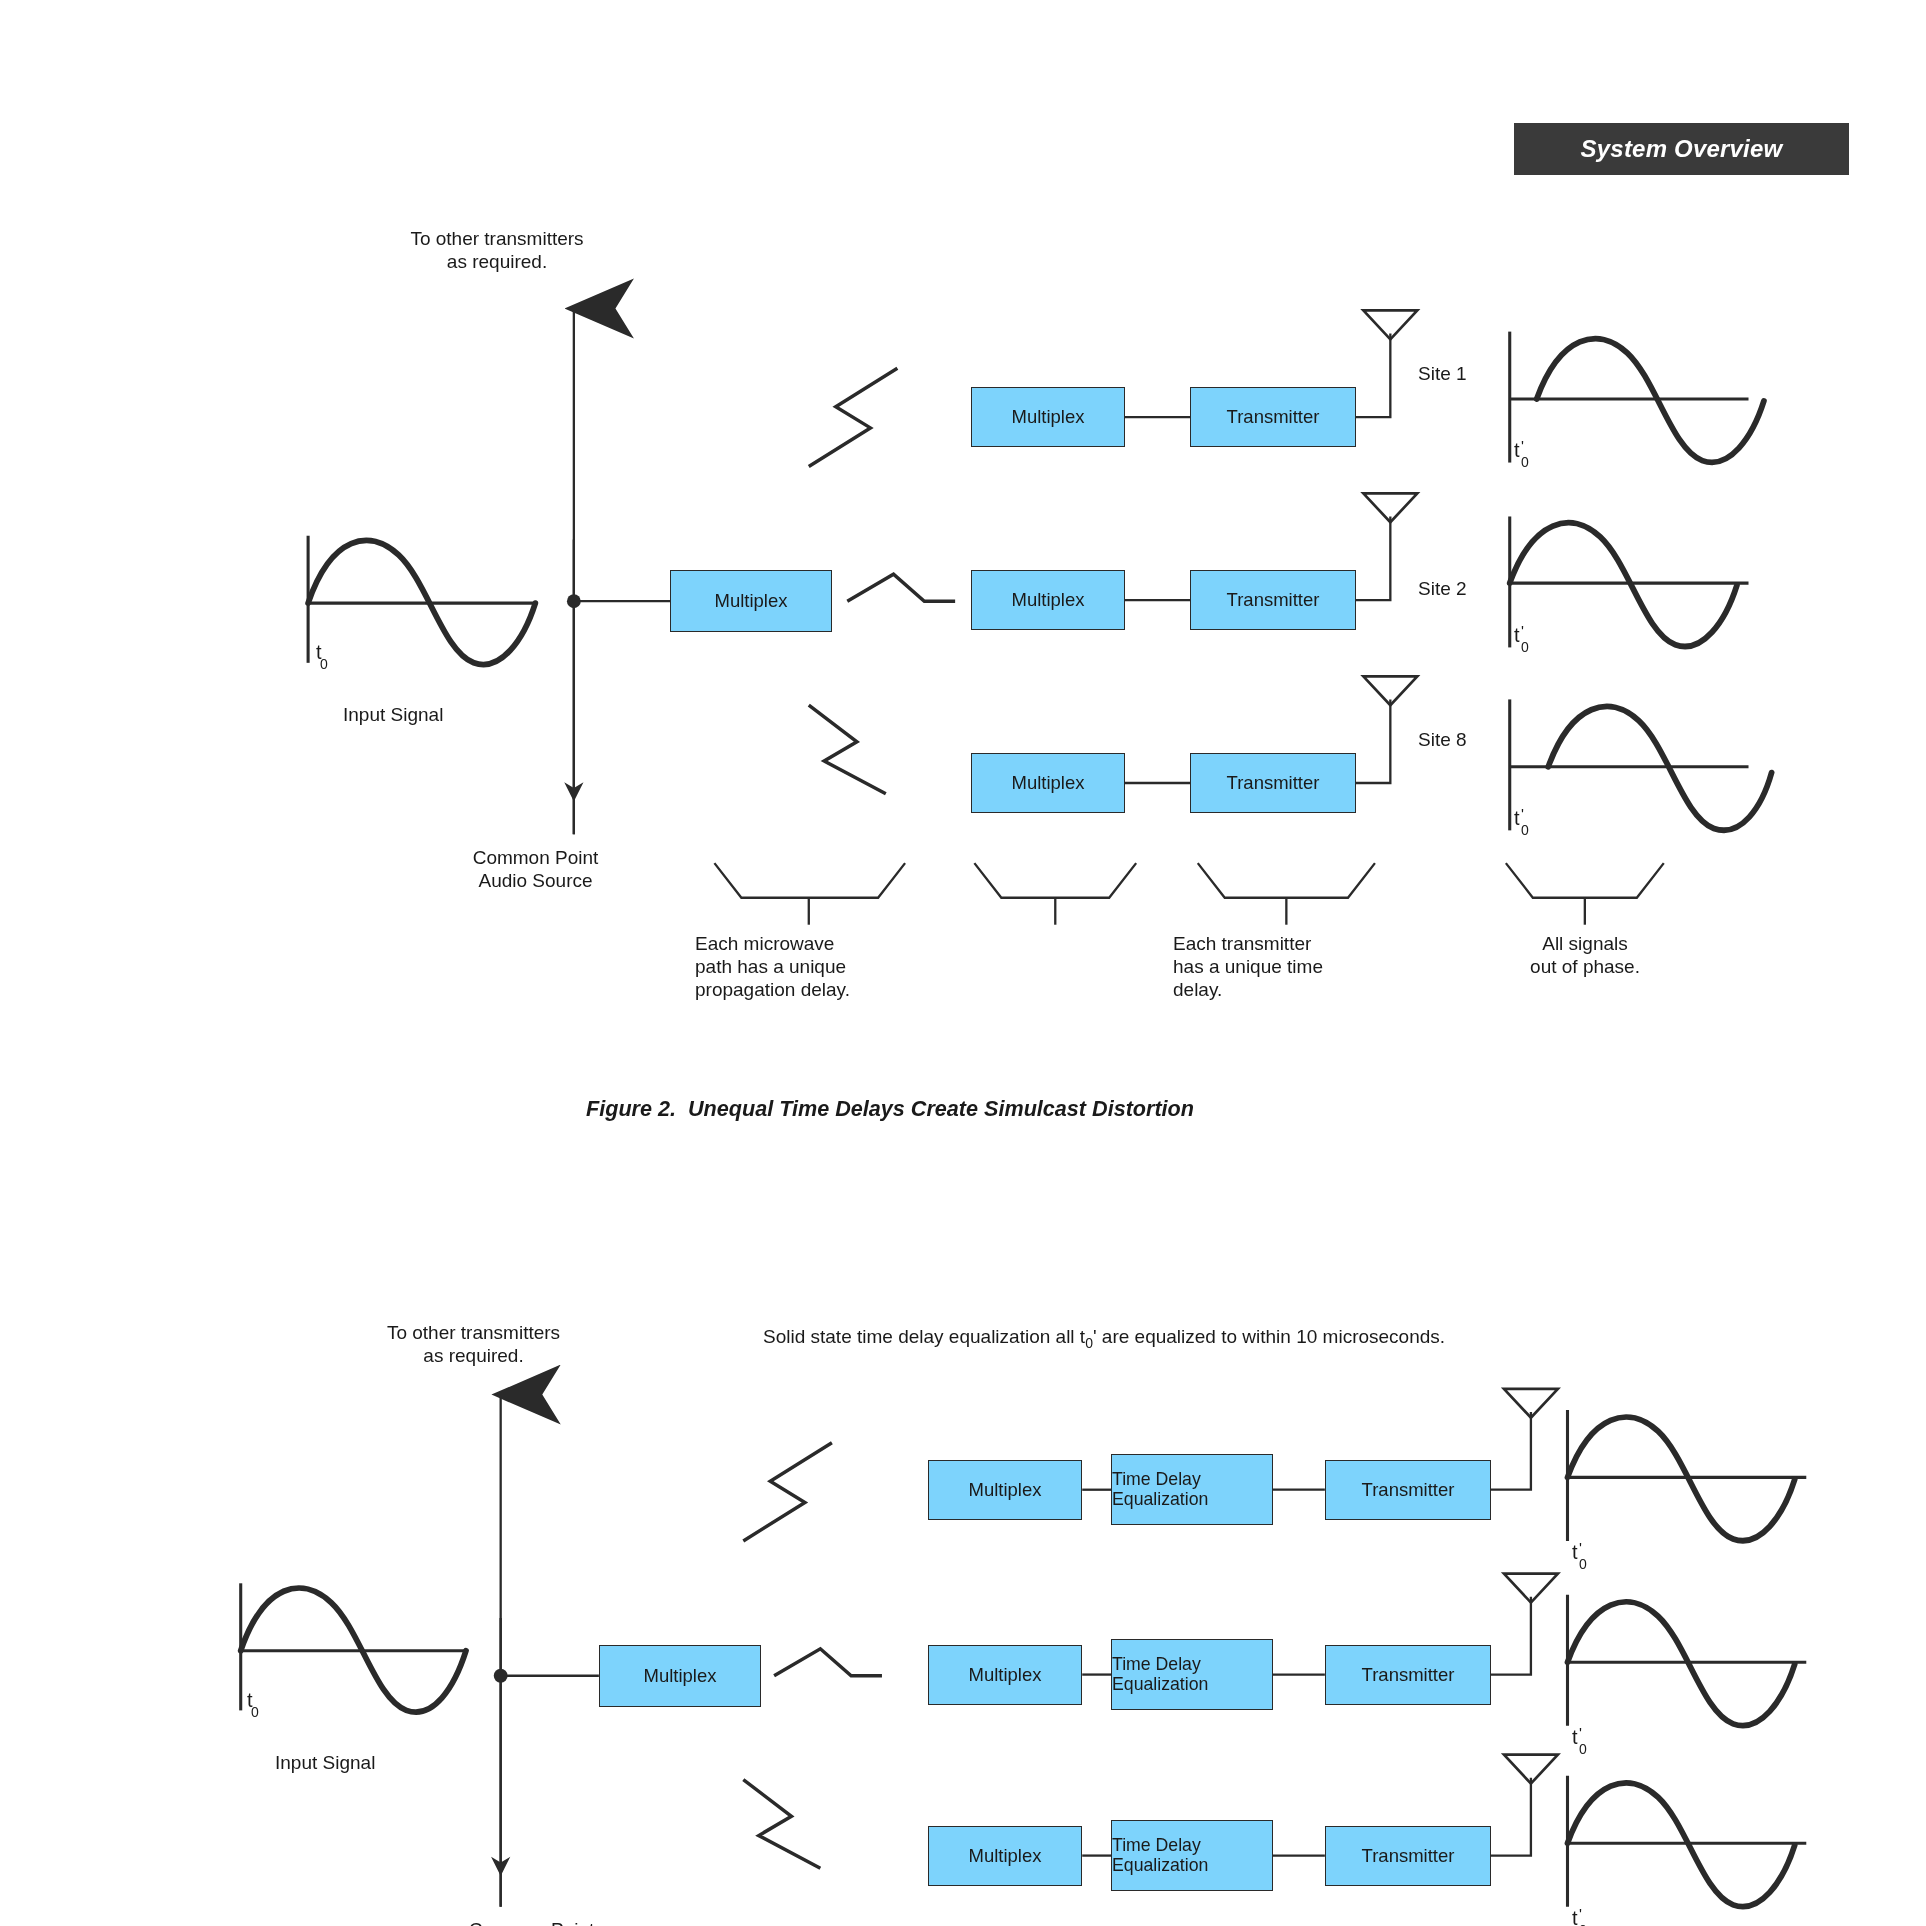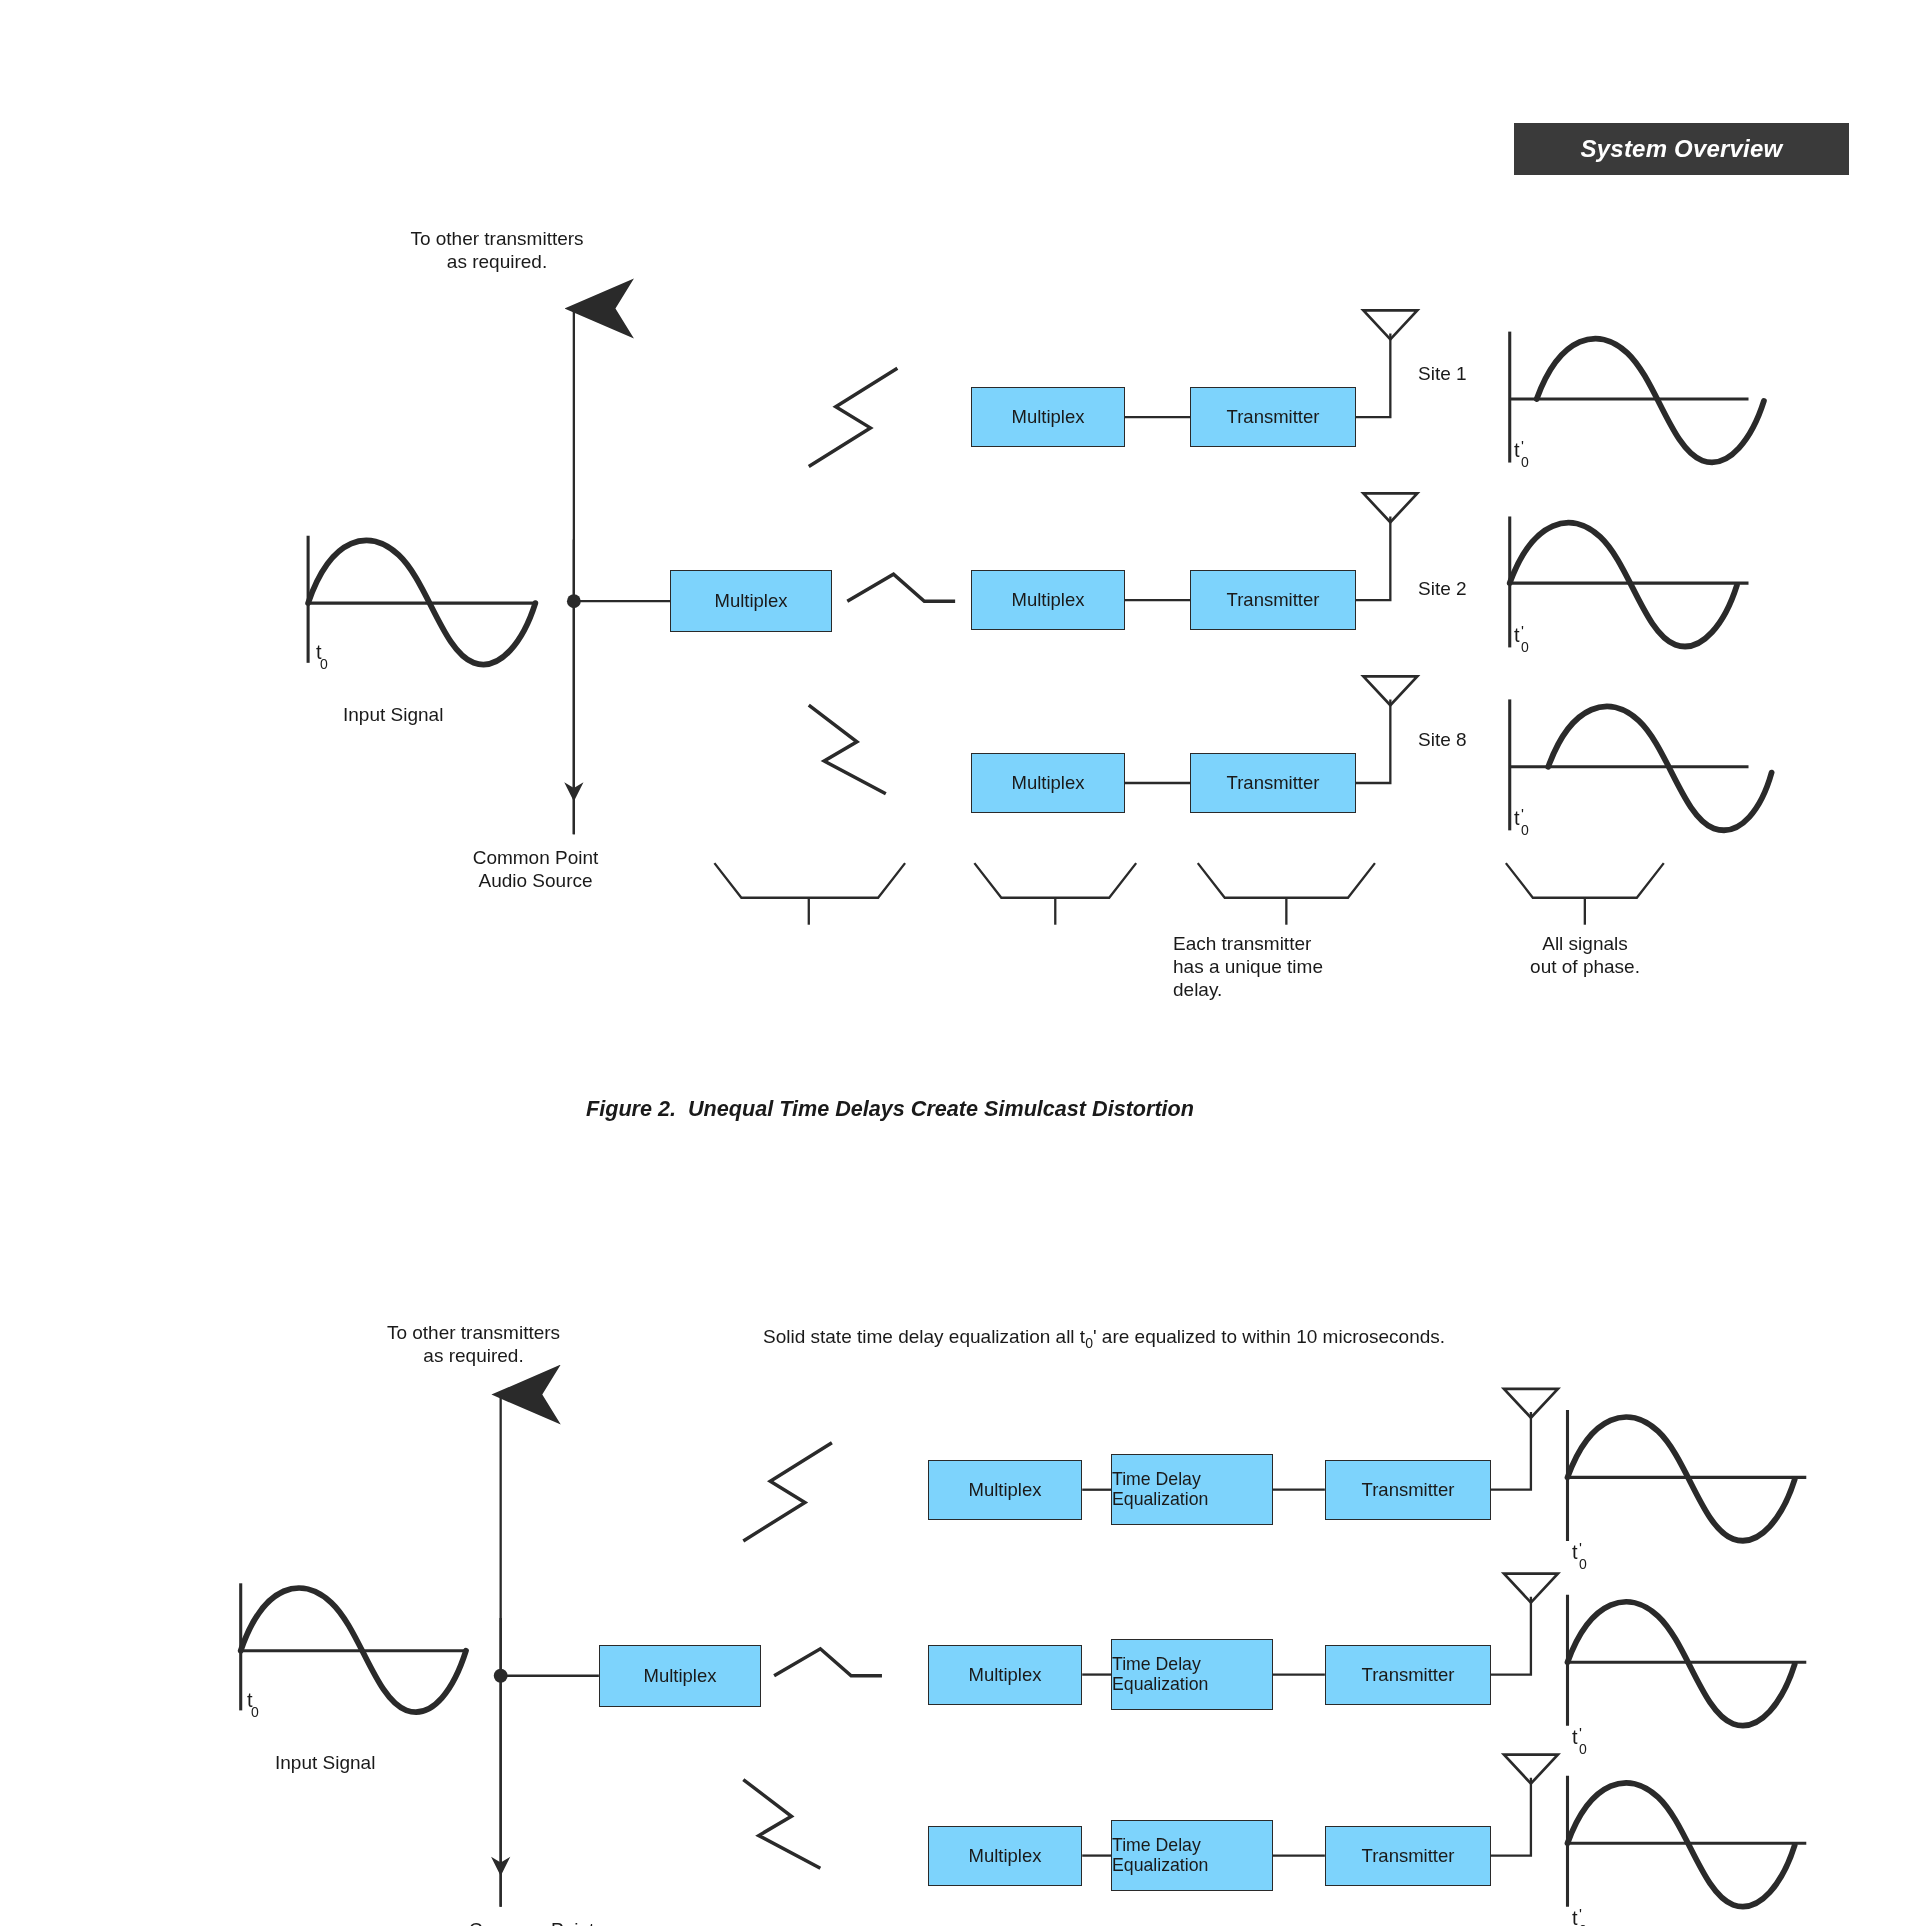--- a/index.html
+++ b/index.html
@@ -74,20 +74,23 @@
   <div class="box" style="left:971px;top:570px;width:154px;height:60px;">Multiplex</div>
   <div class="box" style="left:1190px;top:570px;width:166px;height:60px;">Transmitter</div>
   <div class="txt" style="left:1418px;top:545px;margin-top:32px;">Site 2</div>
   <div class="tlab" style="left:1514px;top:624px;">t<span class="pr">'</span><span class="sub">0</span></div>
 
   <div class="box" style="left:971px;top:753px;width:154px;height:60px;">Multiplex</div>
   <div class="box" style="left:1190px;top:753px;width:166px;height:60px;">Transmitter</div>
   <div class="txt" style="left:1418px;top:728px;">Site 8</div>
   <div class="tlab" style="left:1514px;top:807px;">t<span class="pr">'</span><span class="sub">0</span></div>
 
+  <div class="txt" style="left:695px;top:932px;width:270px;">Each microwave
+path has a unique
+propagation delay.</div>
   <div class="txt" style="left:1173px;top:932px;width:293px;">Each transmitter
 has a unique time
 delay.</div>
   <div class="txt c" style="left:1475px;top:932px;width:220px;">All signals
 out of phase.</div>
 
   <div class="cap" style="left:586px;top:1096px;">Figure 2.  Unequal Time Delays Create Simulcast Distortion</div>
 
   <div class="txt c" style="left:308px;top:1321px;width:331px;">To other transmitters
 as required.</div>

